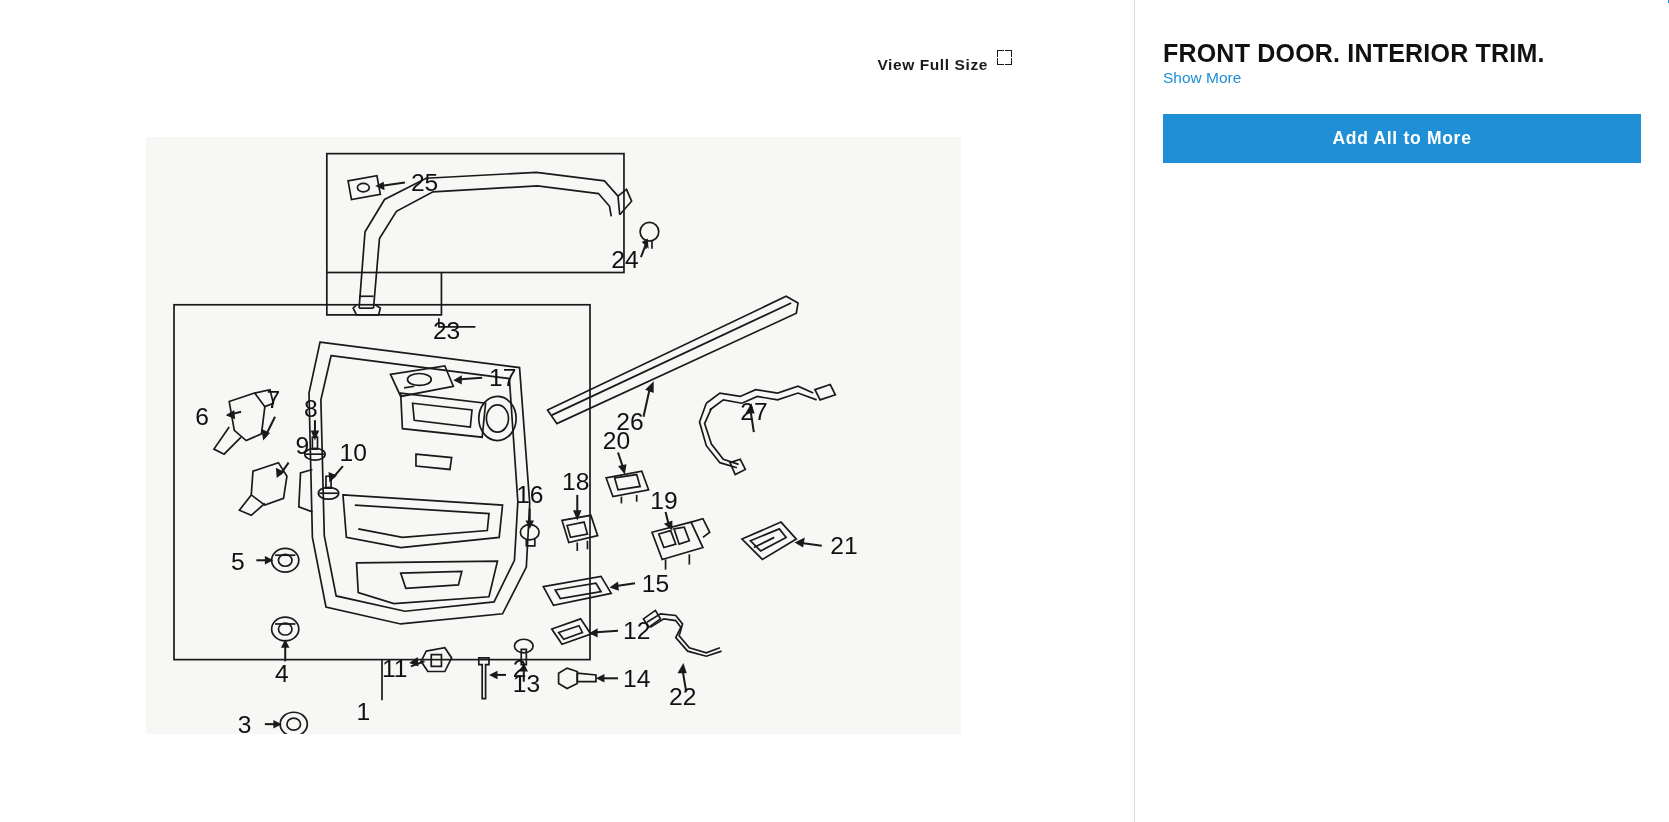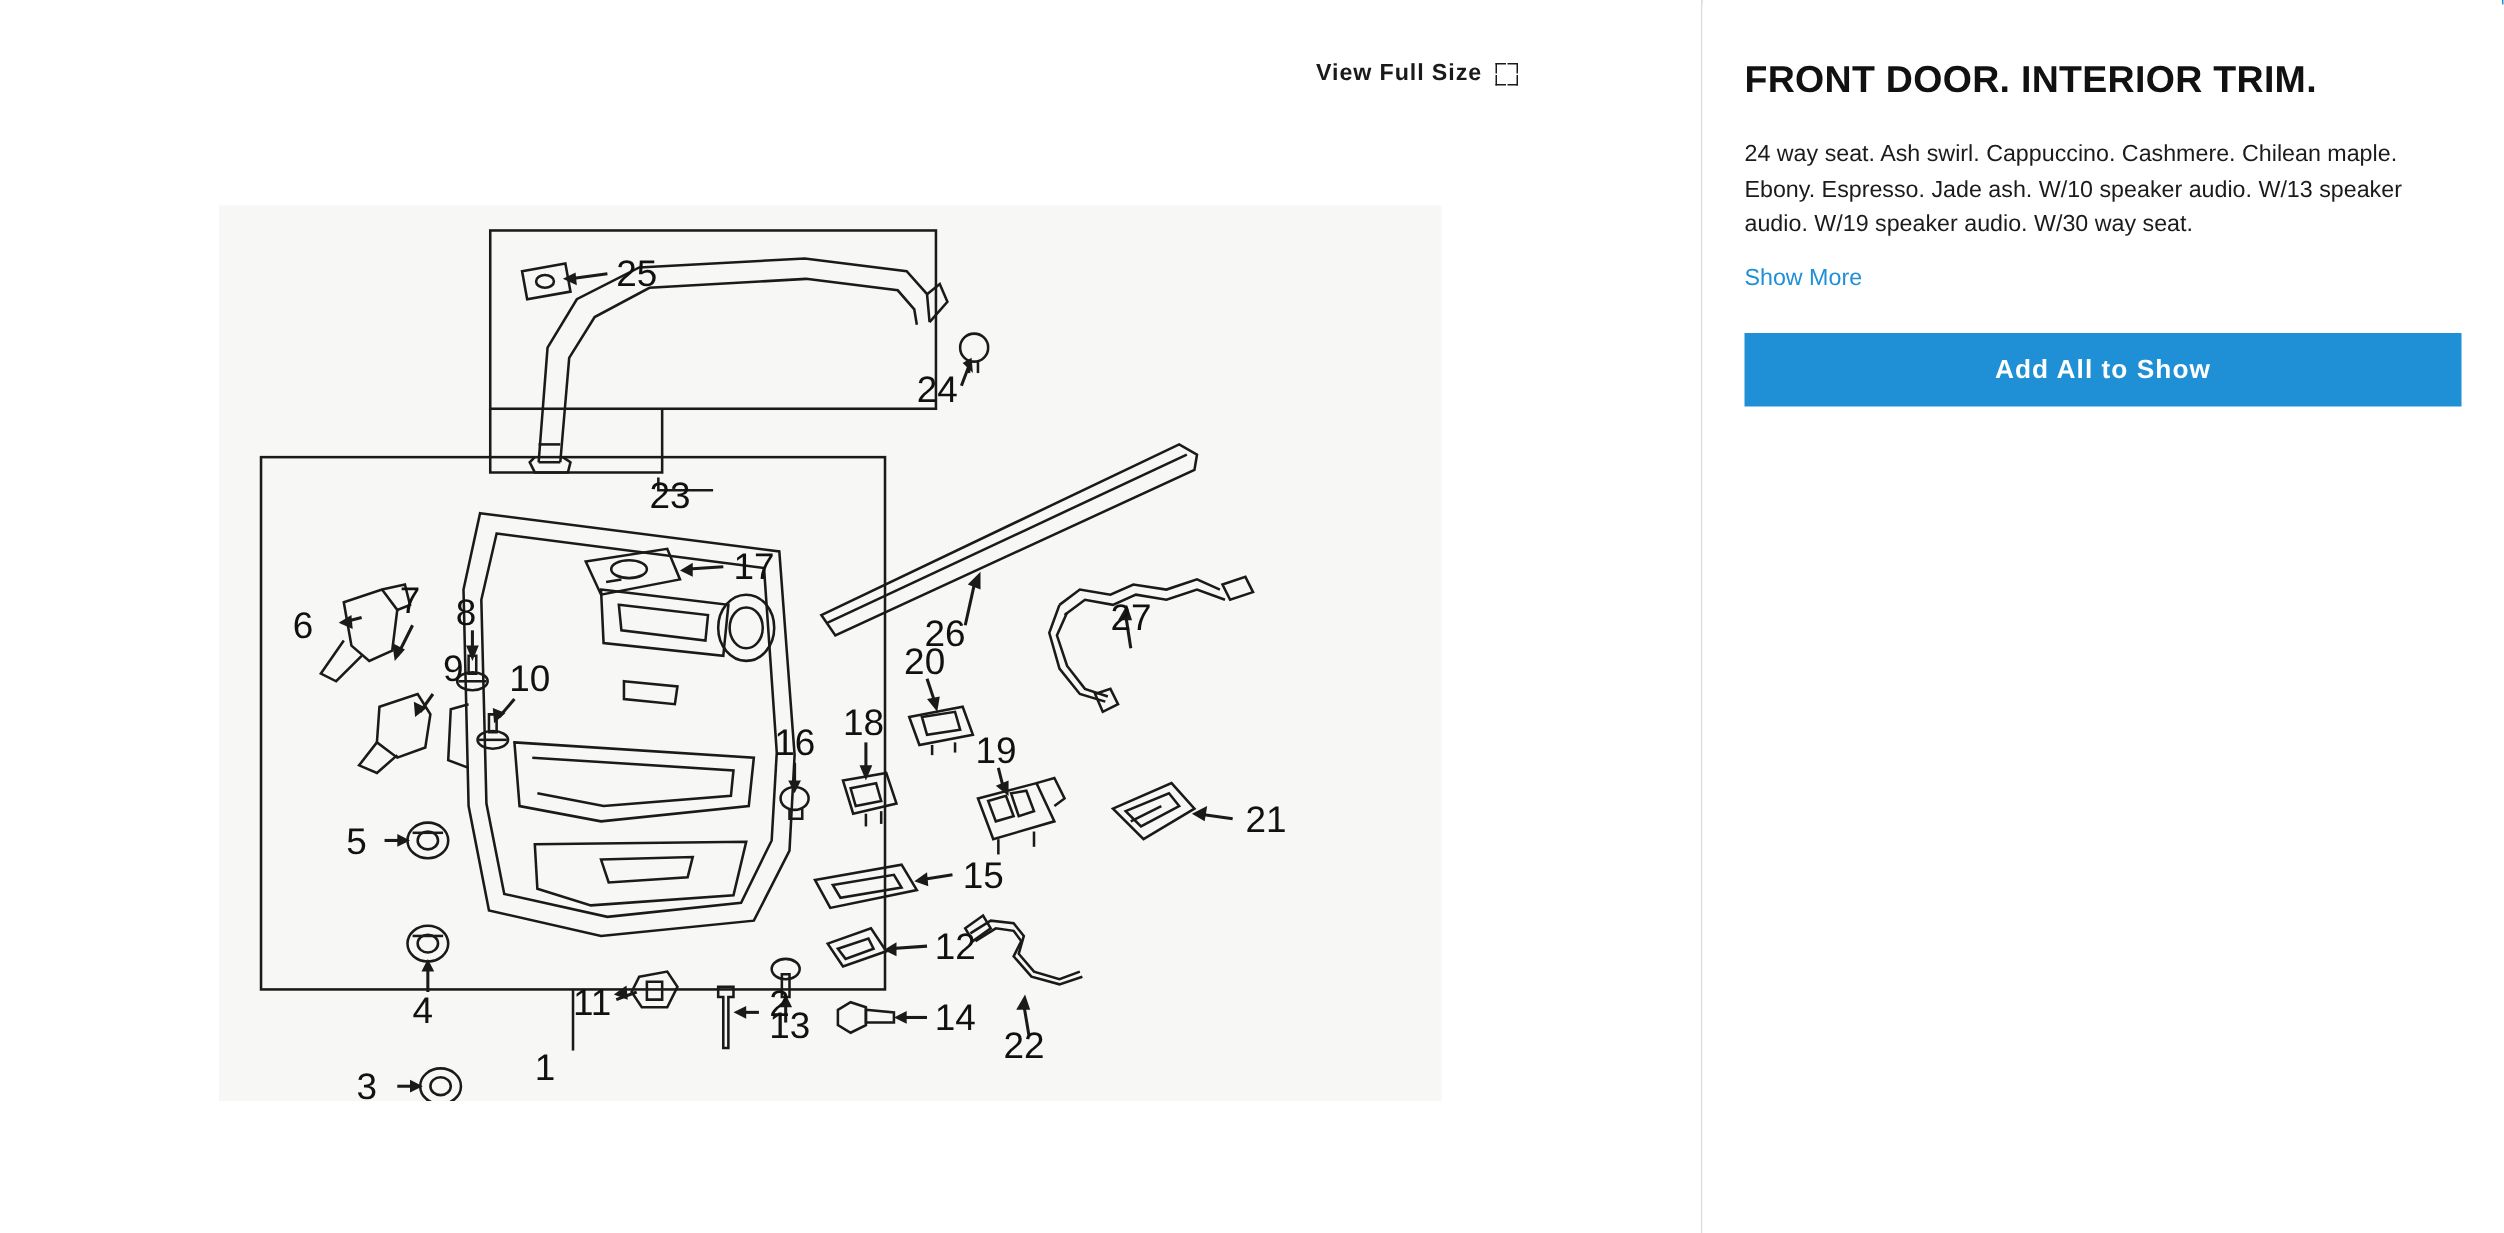--- a/index.html
+++ b/index.html
@@ -45,20 +45,21 @@
     align-items: center;
     gap: 9px;
     cursor: pointer;
     user-select: none;
   }
   .view-full-size .vfs-label {
     font-size: 15.5px;
     font-weight: bold;
     color: #1a1a1a;
     letter-spacing: 0.6px;
+    margin-top: 16px;
   }
   .expand-icon {
     width: 15px;
     height: 15px;
     position: relative;
     display: inline-block;
   }
   .expand-icon i {
     position: absolute;
     width: 6px;
@@ -389,18 +390,17 @@
           <text class="dlabel" x="312" y="62">25</text>
           <text class="dlabel" x="554" y="344">26</text>
           <text class="dlabel" x="700" y="332">27</text>
         </g>
       </svg>
     </div>
   </div>
 
   <div class="info-panel">
     <h1 class="info-title">FRONT DOOR. INTERIOR TRIM.</h1>
-    <p class="info-desc">24 way seat. Ash swirl. Cappuccino. Cashmere. Chilean maple. Ebony. Espresso. Jade ash. W/10 speaker audio. W/13 speaker audio. W/19 speaker audio. W/30 way seat.</p>
     <span class="show-more">Show More</span>
-    <button class="add-all-btn">Add All to Show</button>
+    <button class="add-all-btn">Add All to More</button>
   </div>
 
 </div>
 
 </body></html>

